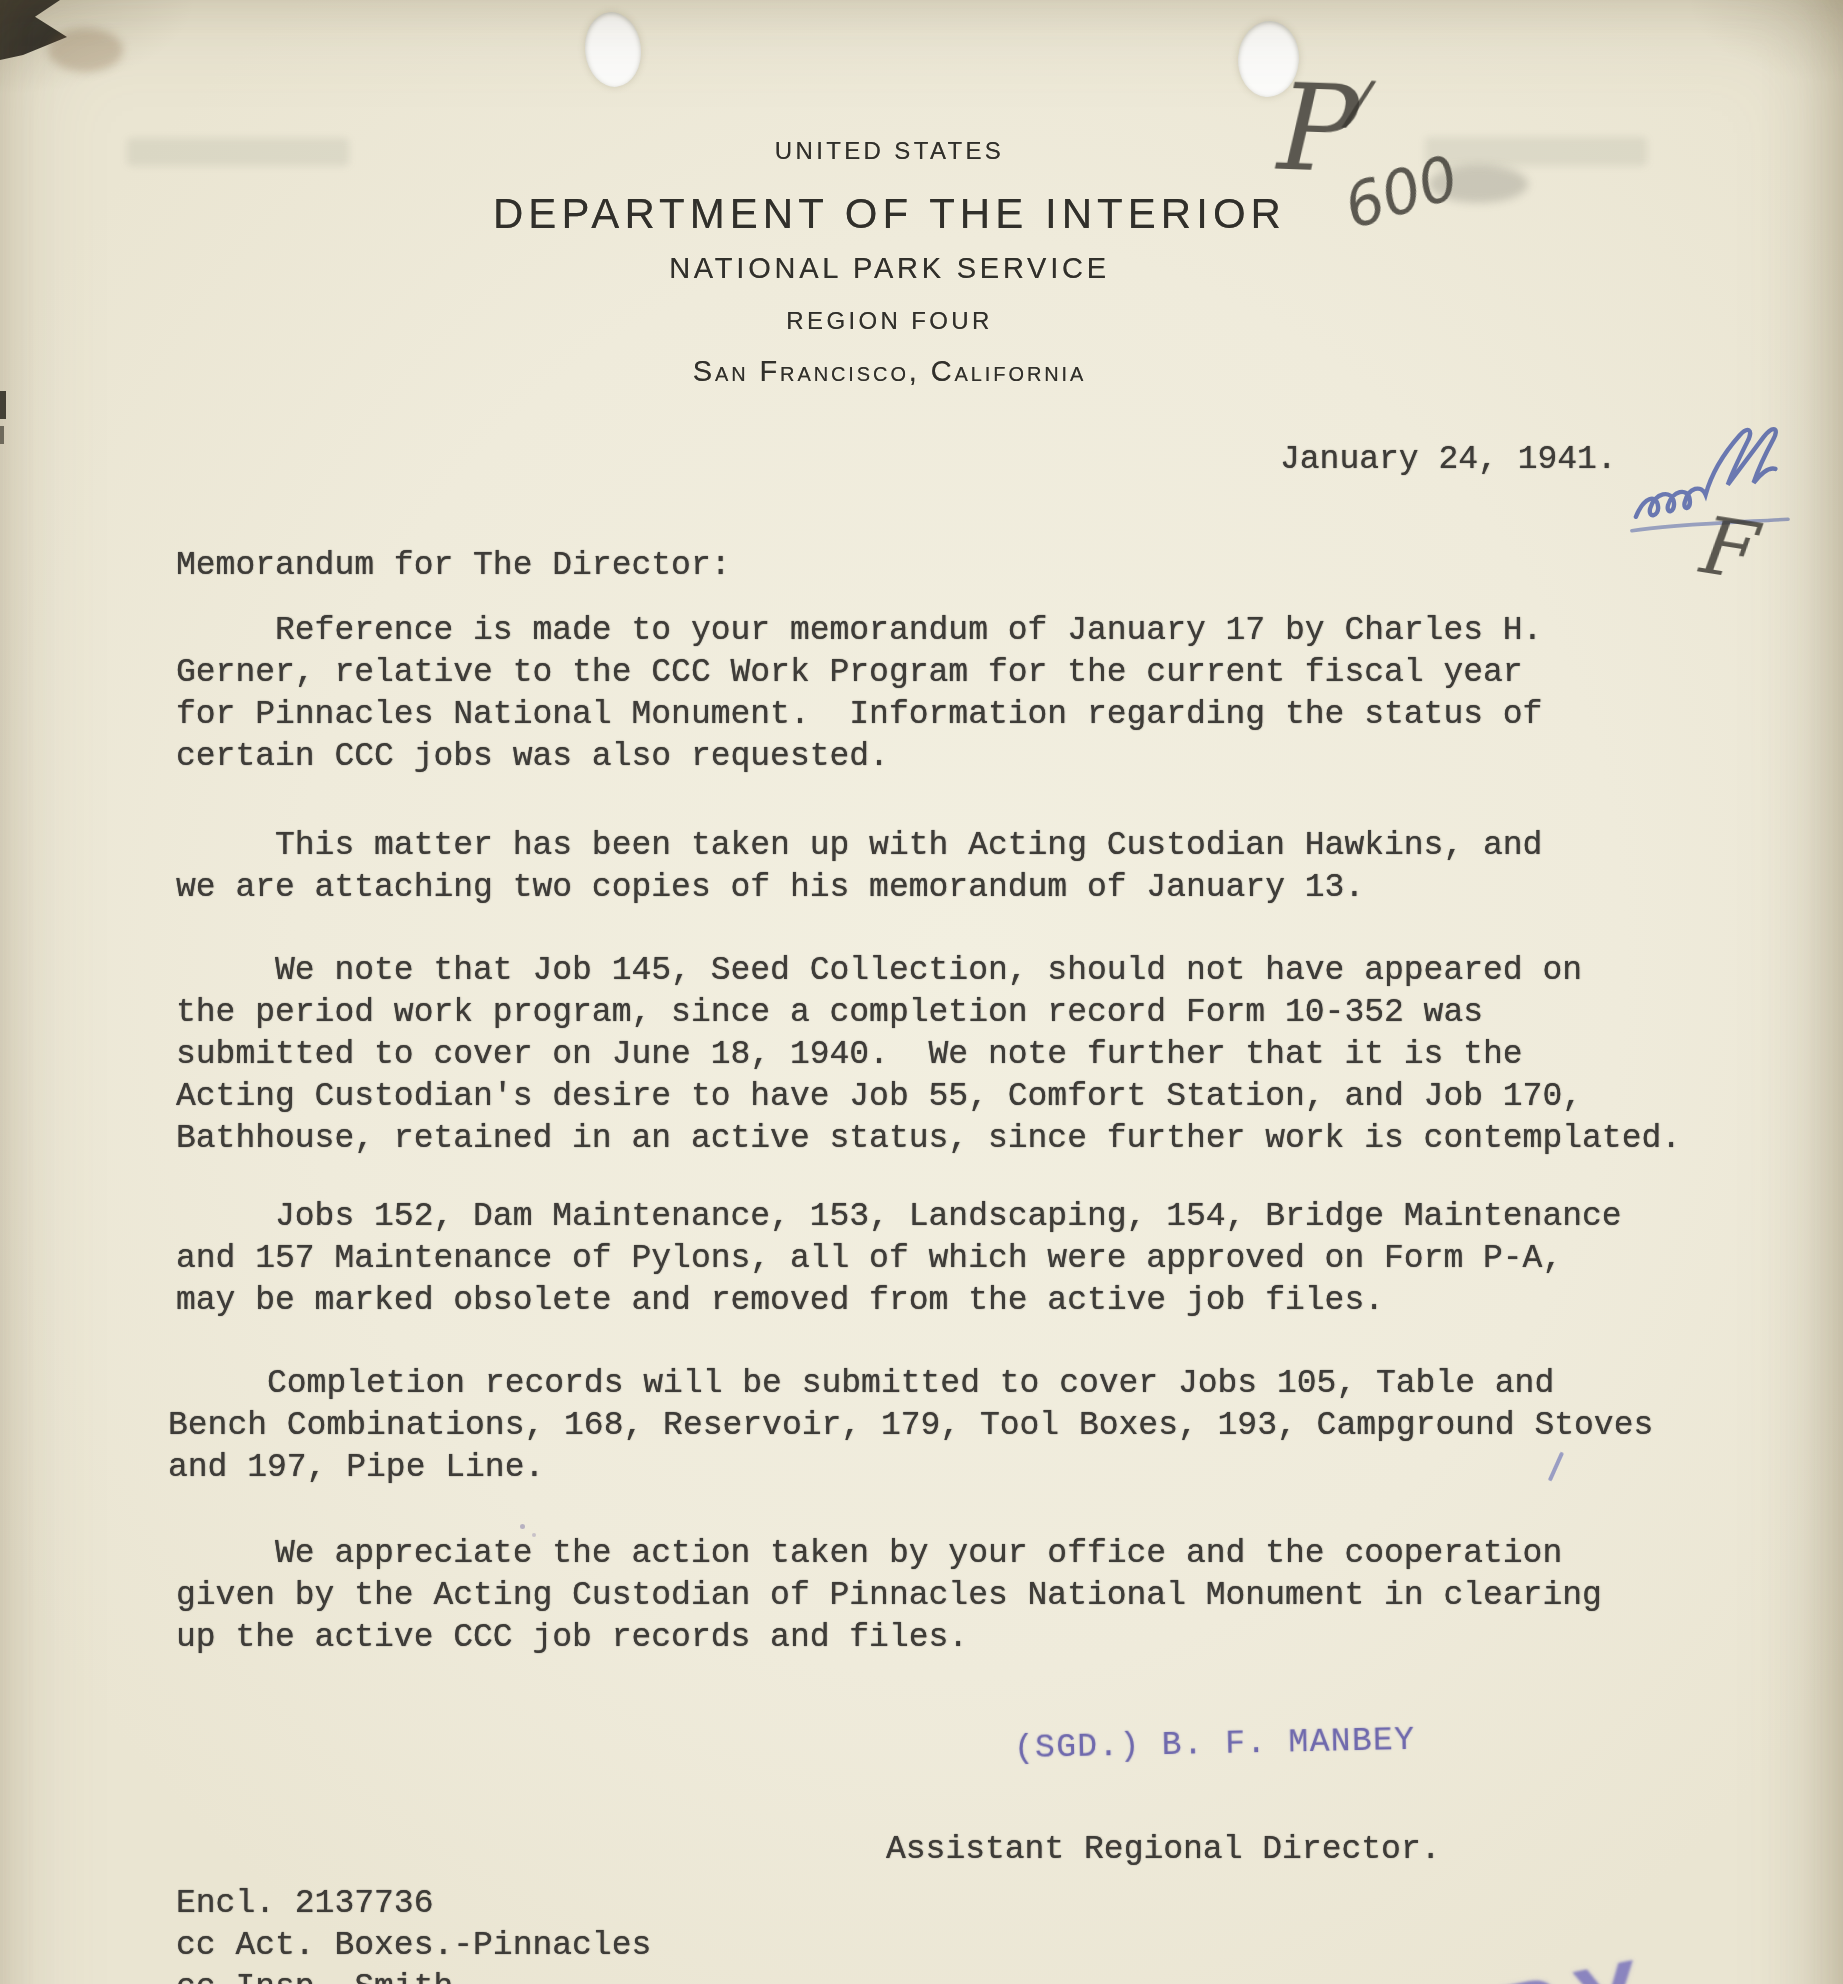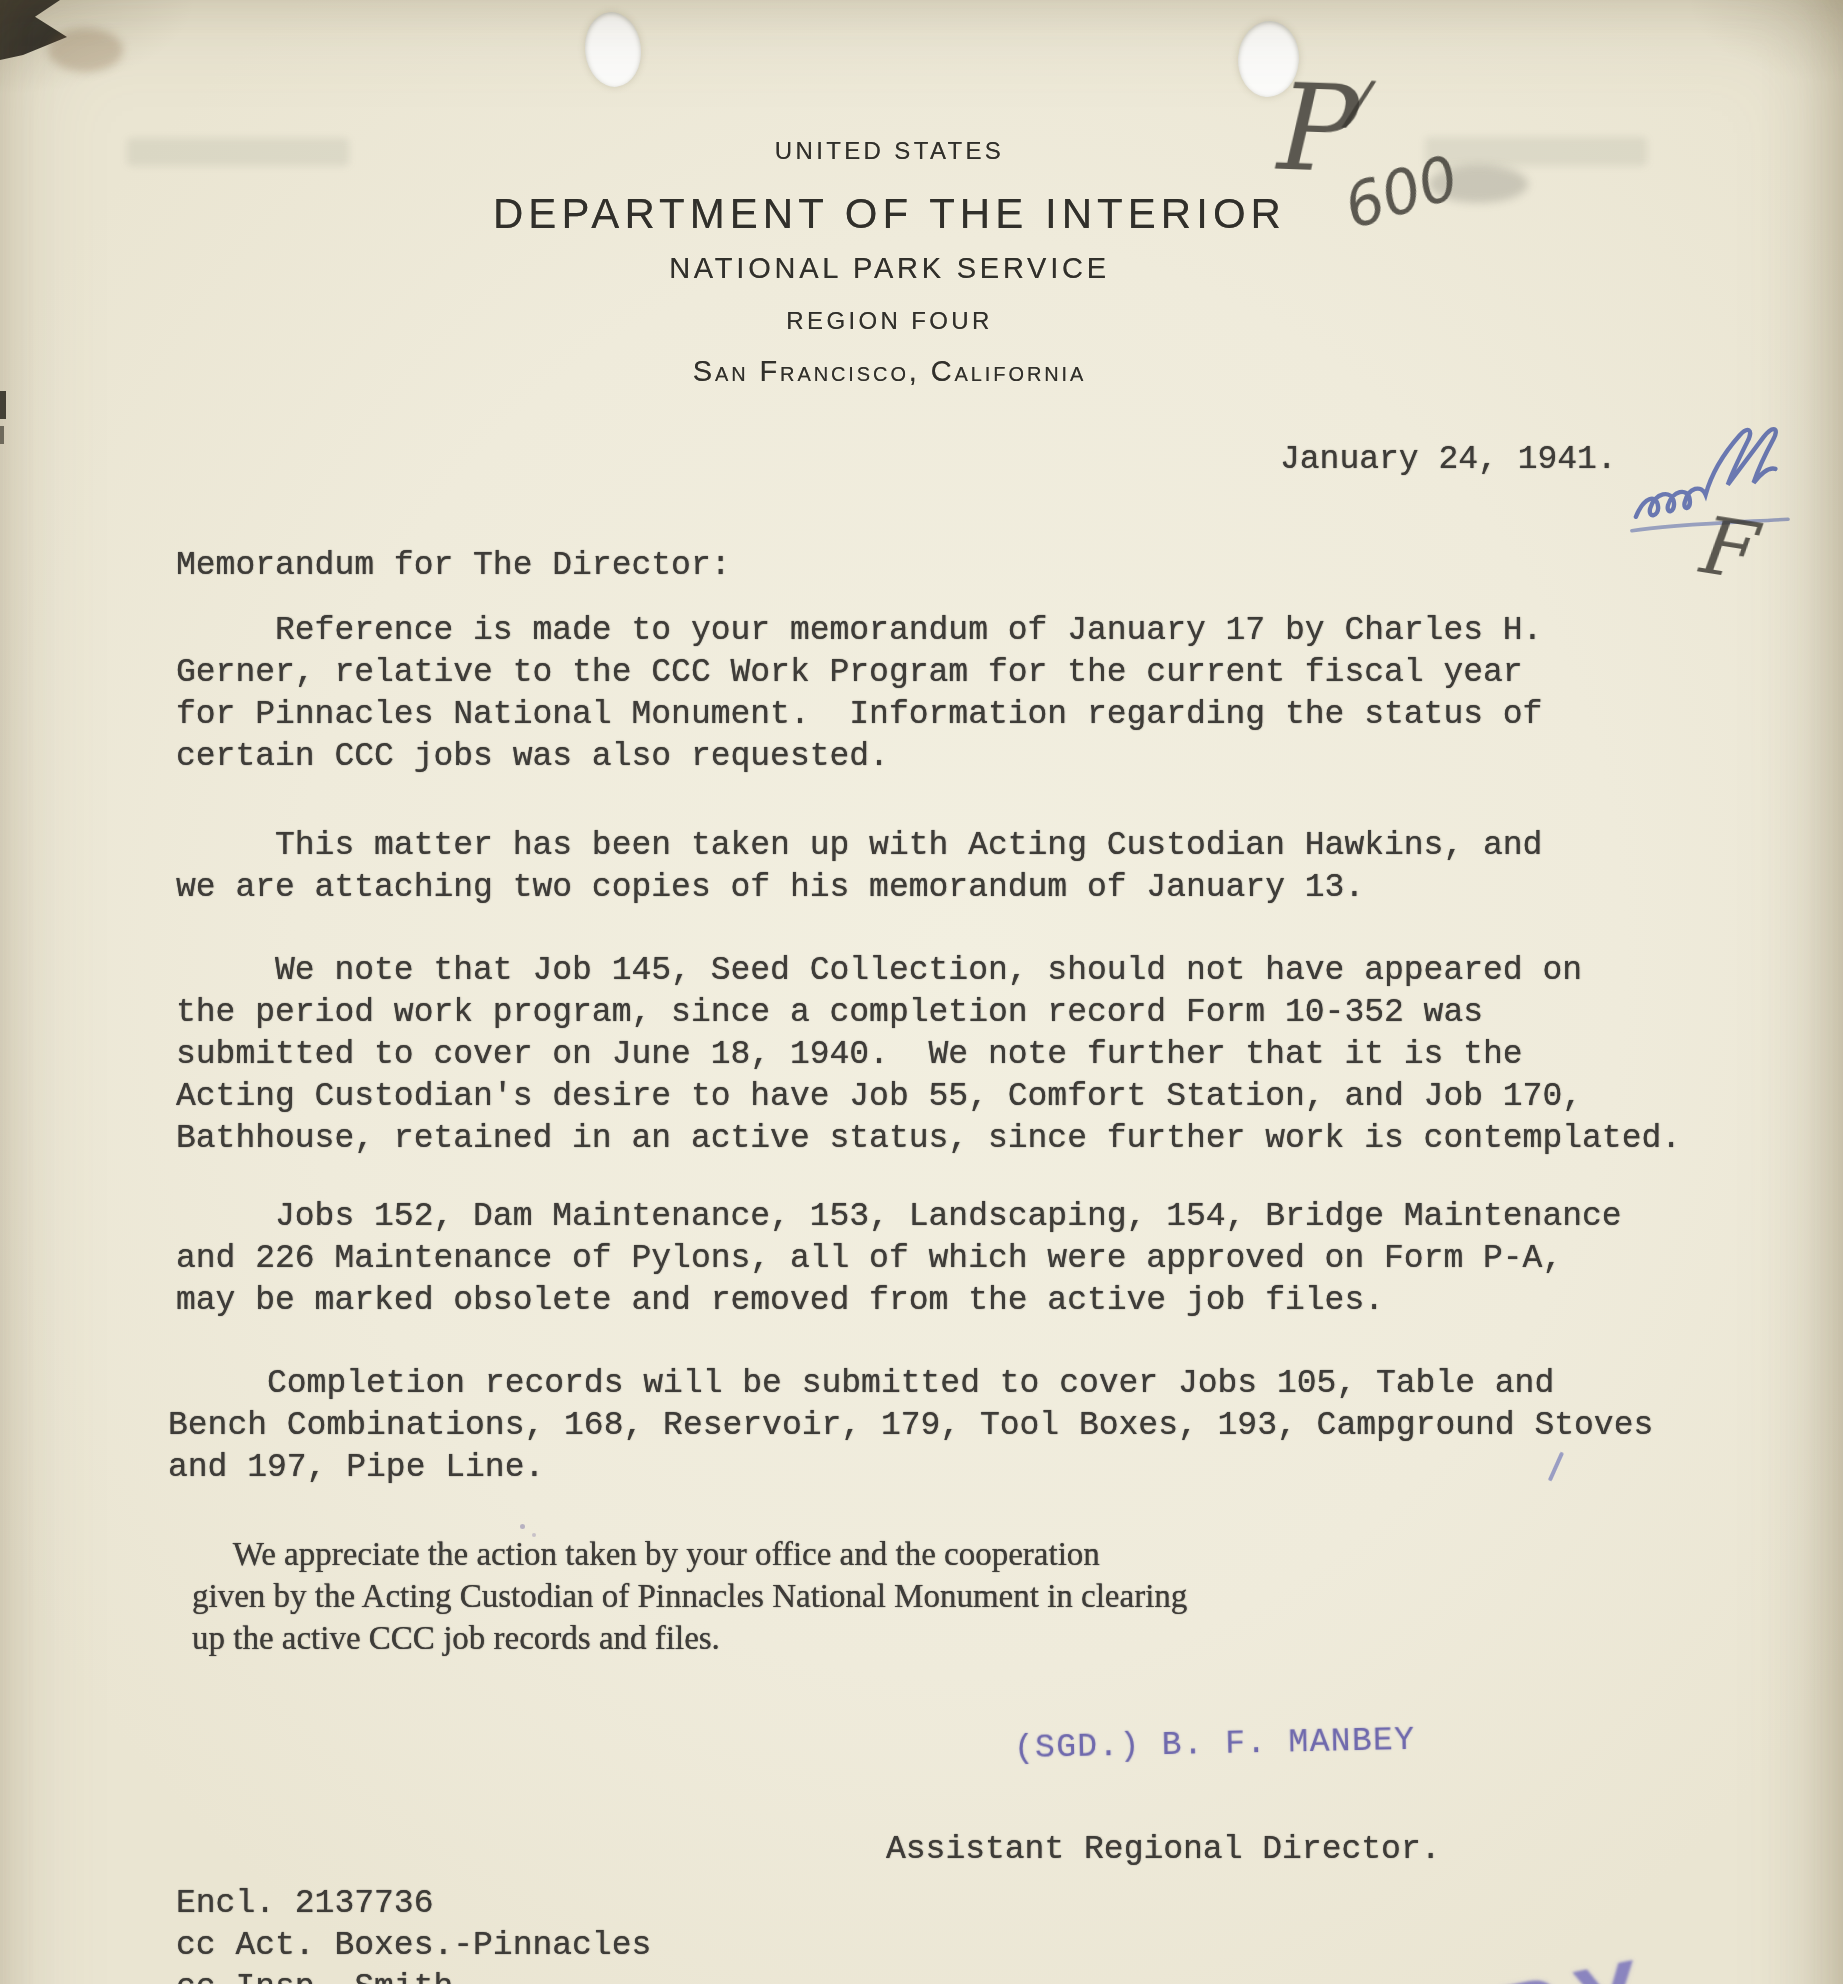--- a/index.html
+++ b/index.html
@@ -127,26 +127,26 @@
 for Pinnacles National Monument.  Information regarding the status of
 certain CCC jobs was also requested.</div>
     <div class="abs type" style="left:176px;top:825px;">     This matter has been taken up with Acting Custodian Hawkins, and
 we are attaching two copies of his memorandum of January 13.</div>
     <div class="abs type" style="left:176px;top:950px;">     We note that Job 145, Seed Collection, should not have appeared on
 the period work program, since a completion record Form 10-352 was
 submitted to cover on June 18, 1940.  We note further that it is the
 Acting Custodian's desire to have Job 55, Comfort Station, and Job 170,
 Bathhouse, retained in an active status, since further work is contemplated.</div>
     <div class="abs type" style="left:176px;top:1196px;">     Jobs 152, Dam Maintenance, 153, Landscaping, 154, Bridge Maintenance
-and 226 Maintenance of Pylons, all of which were approved on Form P-A,
+and 157 Maintenance of Pylons, all of which were approved on Form P-A,
 may be marked obsolete and removed from the active job files.</div>
     <div class="abs type" style="left:168px;top:1363px;">     Completion records will be submitted to cover Jobs 105, Table and
 Bench Combinations, 168, Reservoir, 179, Tool Boxes, 193, Campground Stoves
 and 197, Pipe Line.</div>
-    <div class="abs type" style="left:192px;top:1533px;font-family:Liberation Serif, serif;">     We appreciate the action taken by your office and the cooperation
+    <div class="abs type" style="left:176px;top:1533px;">     We appreciate the action taken by your office and the cooperation
 given by the Acting Custodian of Pinnacles National Monument in clearing
 up the active CCC job records and files.</div>
   </main>
 
   <div class="abs speck" style="left:520px;top:1524px;width:5.2px;height:5.2px;"></div>
   <div class="abs speck" style="left:532px;top:1533px;width:4px;height:4px;opacity:.7;"></div>
   <div class="abs tick" style="left:1554px;top:1451px;width:4px;height:31px;"></div>
 
   <div class="abs sig-stamp" style="left:1014px;top:1726px;">(SGD.) B. F. MANBEY</div>
   <div class="abs type" style="left:886px;top:1829px;">Assistant Regional Director.</div>

